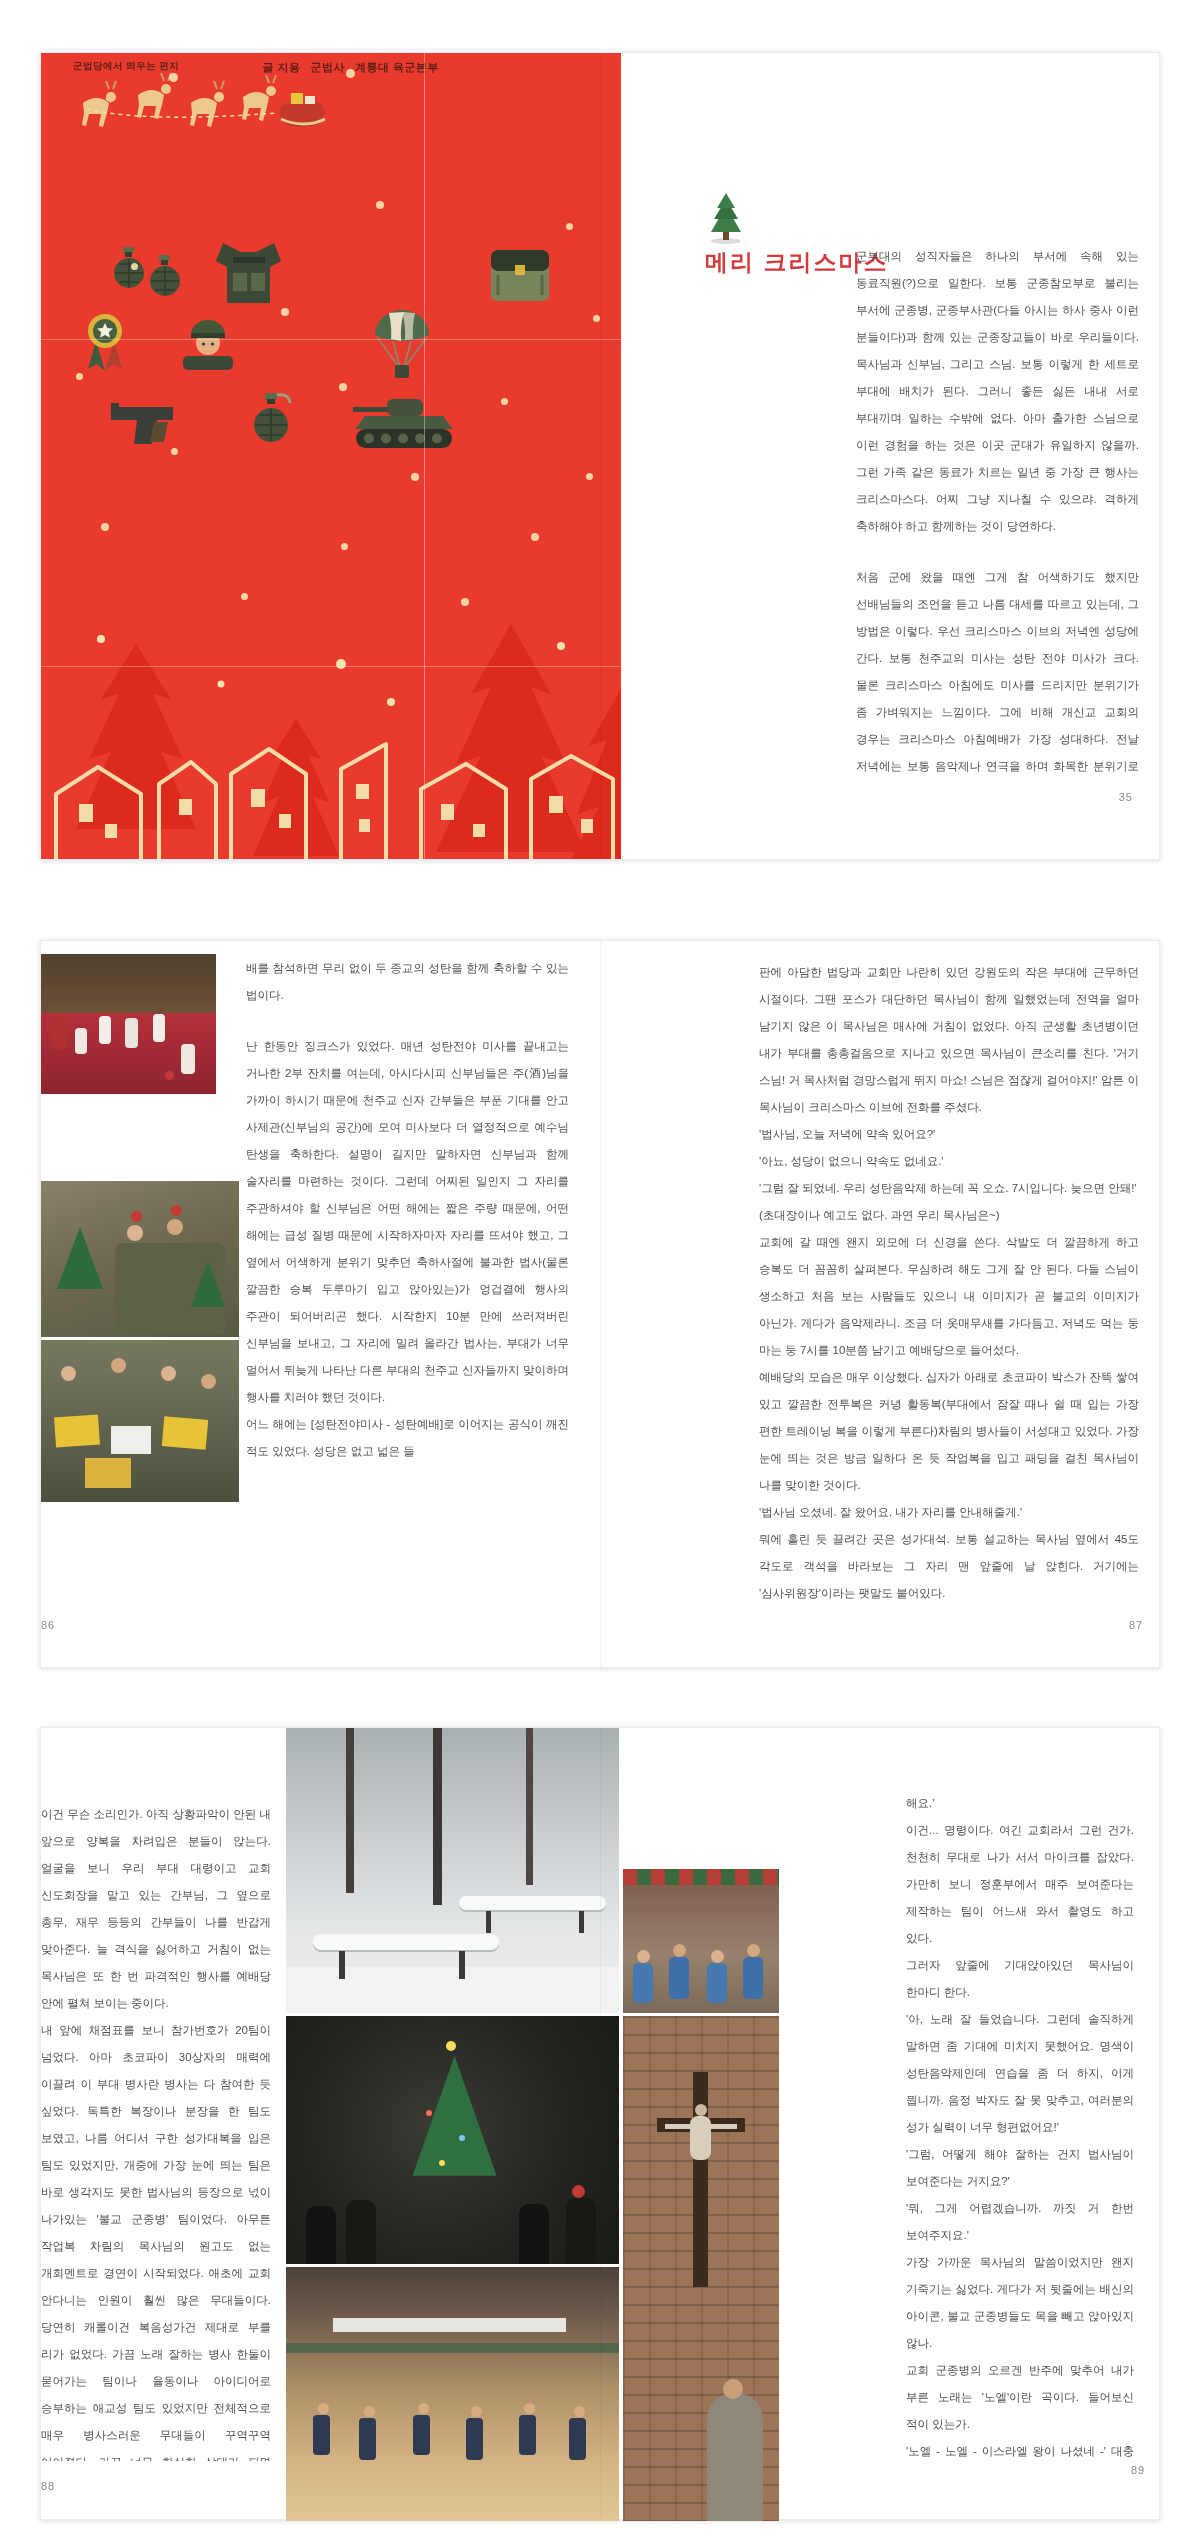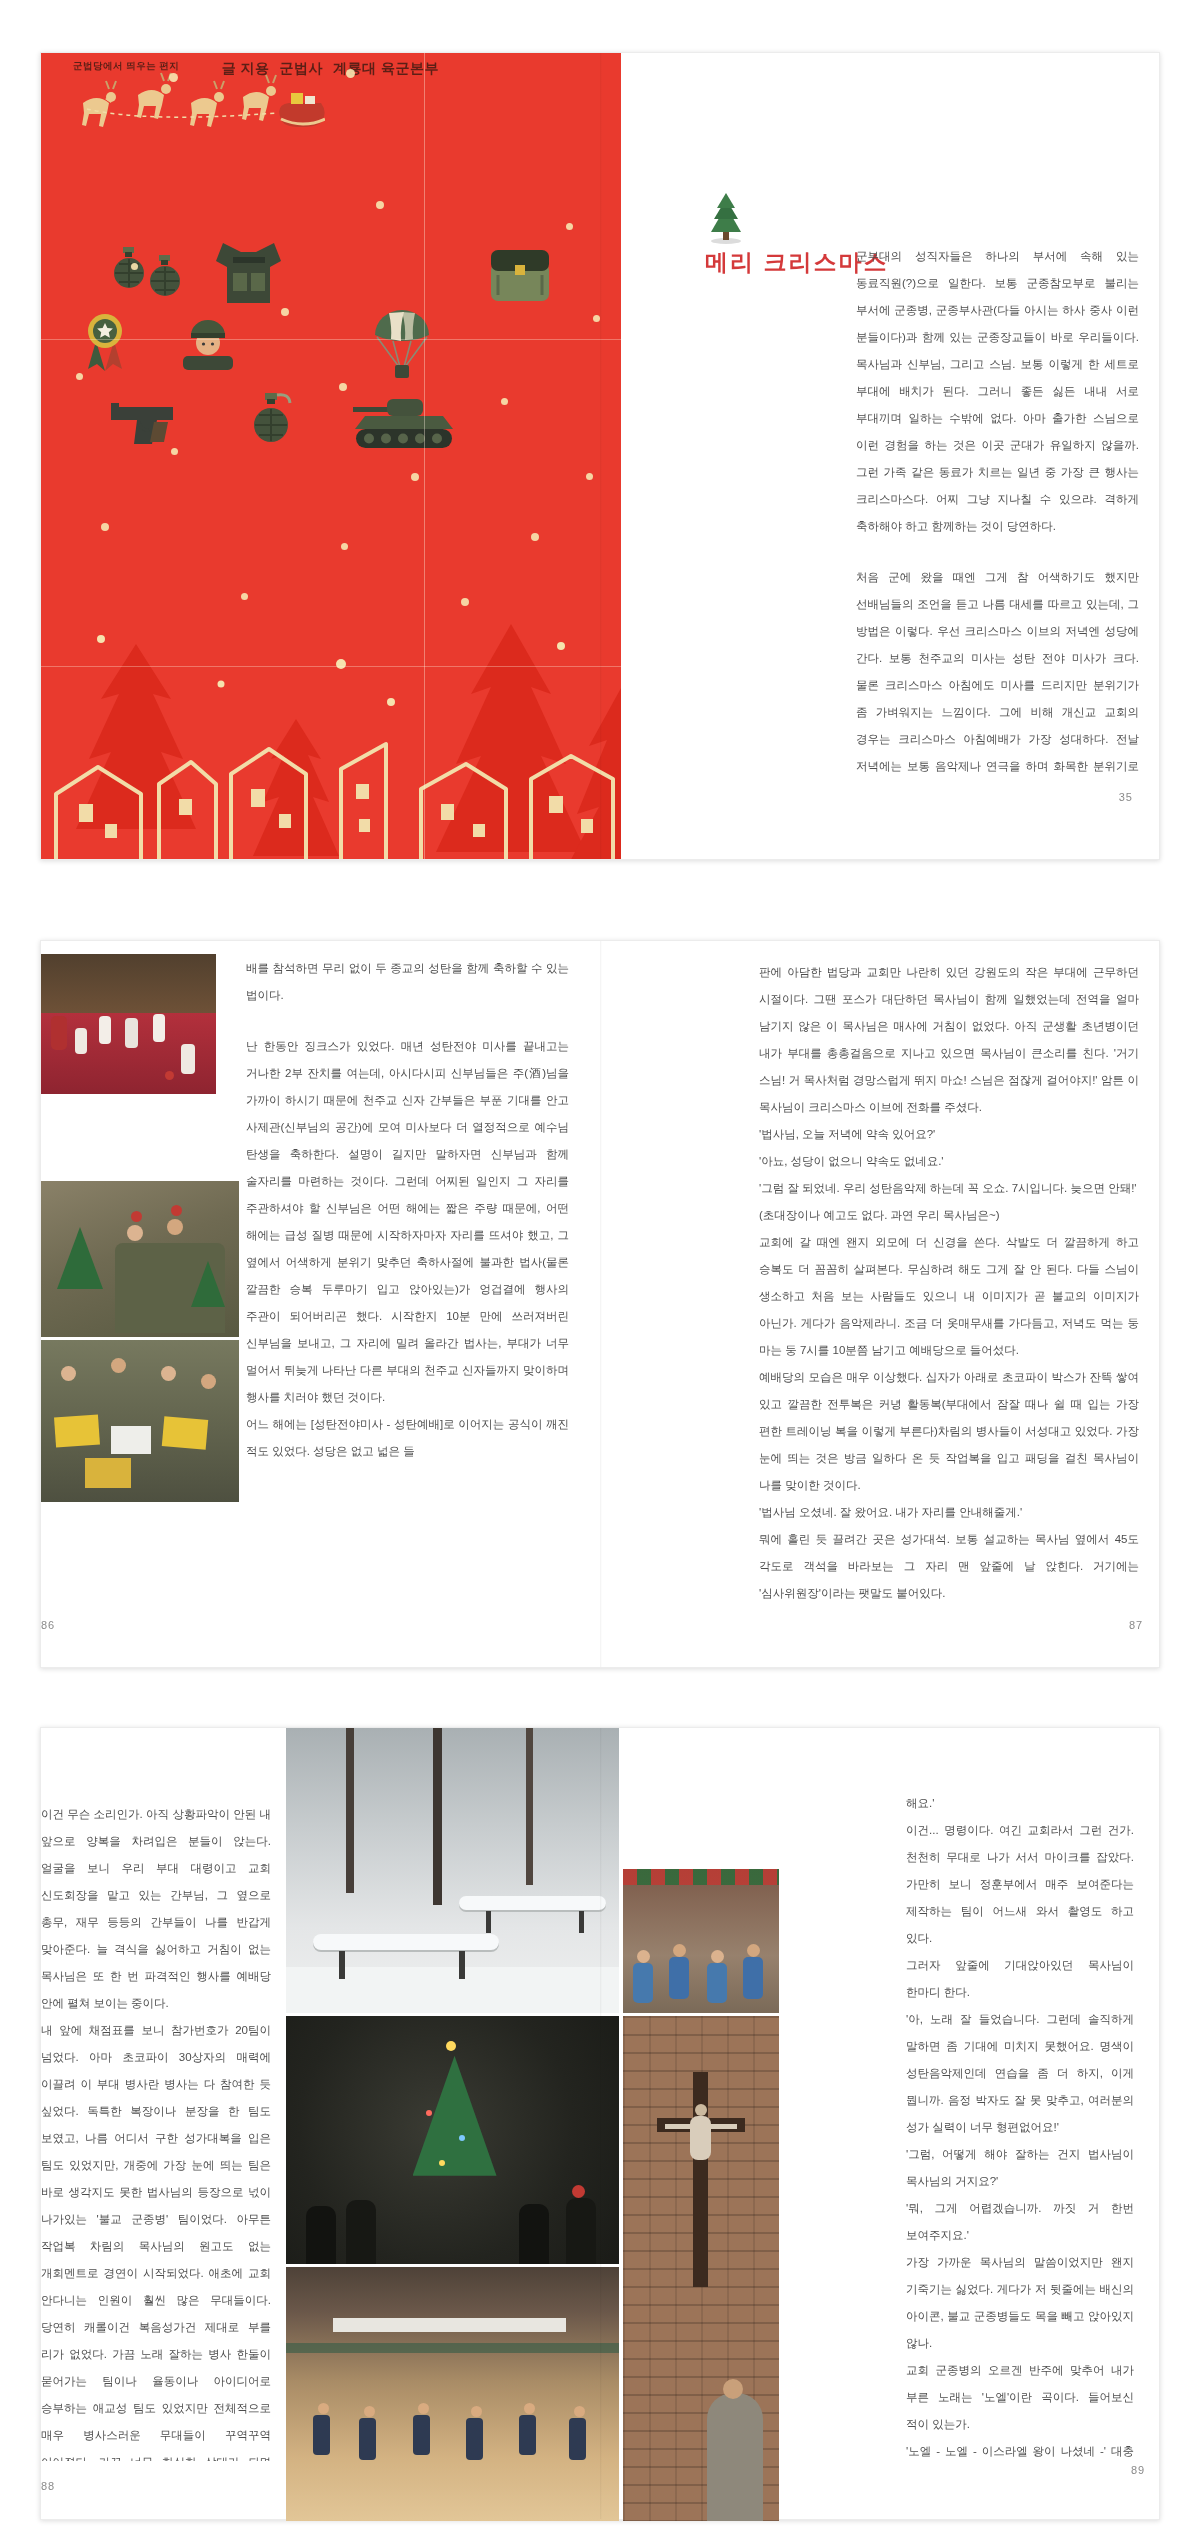--- a/index.html
+++ b/index.html
@@ -10,21 +10,21 @@
   #spread1{top:52px;height:808px;}
   #spread2{top:940px;height:728px;}
   #spread3{top:1727px;height:793px;}
   .fold{position:absolute;top:0;bottom:0;width:2px;left:559px;
         background:linear-gradient(90deg,rgba(0,0,0,.05),rgba(0,0,0,0));}
   
   .red-page{position:absolute;left:0;top:0;width:580px;height:100%;
             background:#e93a2e;overflow:hidden;}
   .rp-header{position:absolute;top:7px;left:0;right:0;height:14px;}
   .rp-left{position:absolute;left:32px;color:#5c1f16;font-size:9.5px;font-weight:bold;letter-spacing:.5px;}
-  .rp-right{position:absolute;right:172px;color:#5c1f16;font-size:14px;font-weight:bold;letter-spacing:.5px;white-space:nowrap;}
+  .rp-right{position:absolute;right:172px;color:#5c1f16;font-size:11px;font-weight:bold;letter-spacing:.5px;white-space:nowrap;}
   .rp-right b{font-weight:bold;margin-right:10px;}
   .crease-v{position:absolute;left:66%;top:0;bottom:0;width:1px;background:rgba(255,243,225,.38);}
   .crease-h{position:absolute;left:0;right:0;height:1px;background:rgba(255,243,225,.33);}
   .icon{position:absolute;}
   .dot{position:absolute;border-radius:50%;background:#f6e3ae;opacity:.92;}
   .skyline{position:absolute;left:0;bottom:0;}
   
   .wpage{position:absolute;top:0;height:100%;}
   .article-title{position:absolute;color:#d4393a;font-weight:bold;font-size:23px;letter-spacing:2px;white-space:nowrap;}
   .col{position:absolute;text-align:justify;color:#4d4d4d;overflow:hidden;}
@@ -393,21 +393,21 @@
     <span style="left:71.5%;bottom:42%;width:11px;height:11px;background:#d9ab80;border-radius:50%;"></span>
     <span style="left:85%;bottom:24%;width:17px;height:42px;background:#2e3a52;border-radius:4px;"></span>
     <span style="left:86.5%;bottom:41%;width:11px;height:11px;background:#d9ab80;border-radius:50%;"></span>
   </div>
 
   <div class="col" style="left:865px;top:62px;width:228px;height:672px;">
     <p>해요.'</p>
     <p>이건... 명령이다. 여긴 교회라서 그런 건가. 천천히 무대로 나가 서서 마이크를 잡았다. 가만히 보니 정훈부에서 매주 보여준다는 제작하는 팀이 어느새 와서 촬영도 하고 있다.</p>
     <p>그러자 앞줄에 기대앉아있던 목사님이 한마디 한다.</p>
     <p>'아, 노래 잘 들었습니다. 그런데 솔직하게 말하면 좀 기대에 미치지 못했어요. 명색이 성탄음악제인데 연습을 좀 더 하지, 이게 뭡니까. 음정 박자도 잘 못 맞추고, 여러분의 성가 실력이 너무 형편없어요!'</p>
-    <p>'그럼, 어떻게 해야 잘하는 건지 법사님이 목사님의 거지요?'</p>
+    <p>'그럼, 어떻게 해야 잘하는 건지 법사님이 보여준다는 거지요?'</p>
     <p>'뭐, 그게 어렵겠습니까. 까짓 거 한번 보여주지요.'</p>
     <p>가장 가까운 목사님의 말씀이었지만 왠지 기죽기는 싫었다. 게다가 저 뒷줄에는 배신의 아이콘, 불교 군종병들도 목을 빼고 앉아있지 않나.</p>
     <p>교회 군종병의 오르겐 반주에 맞추어 내가 부른 노래는 '노엘'이란 곡이다. 들어보신 적이 있는가.</p>
     <p>'노엘 - 노엘 - 이스라엘 왕이 나셨네 -' 대충 이런 가사의 노래이다. 뭐 다들 이런 캐럴 한 곡 쯤은 아시지 않는가. 어찌되었든 그 성탄음악제를 다룬 부대뉴스 영상에는 큰 십자가 아래 초코파이 박스들을 배경으로 서서 노엘 성가를 부르는 두루마기 입은 스님의 노래만 편집되어 스무 개가 넘는 예하부대에 여러 번 방송이 되었다고 한다. 이것이 군부대 크리스마스 이야기이다.</p>
   </div>
   <div class="pageno" style="left:1090px;top:736px;">89</div>
   <div class="fold"></div>
 </div>
 
 </body></html>

